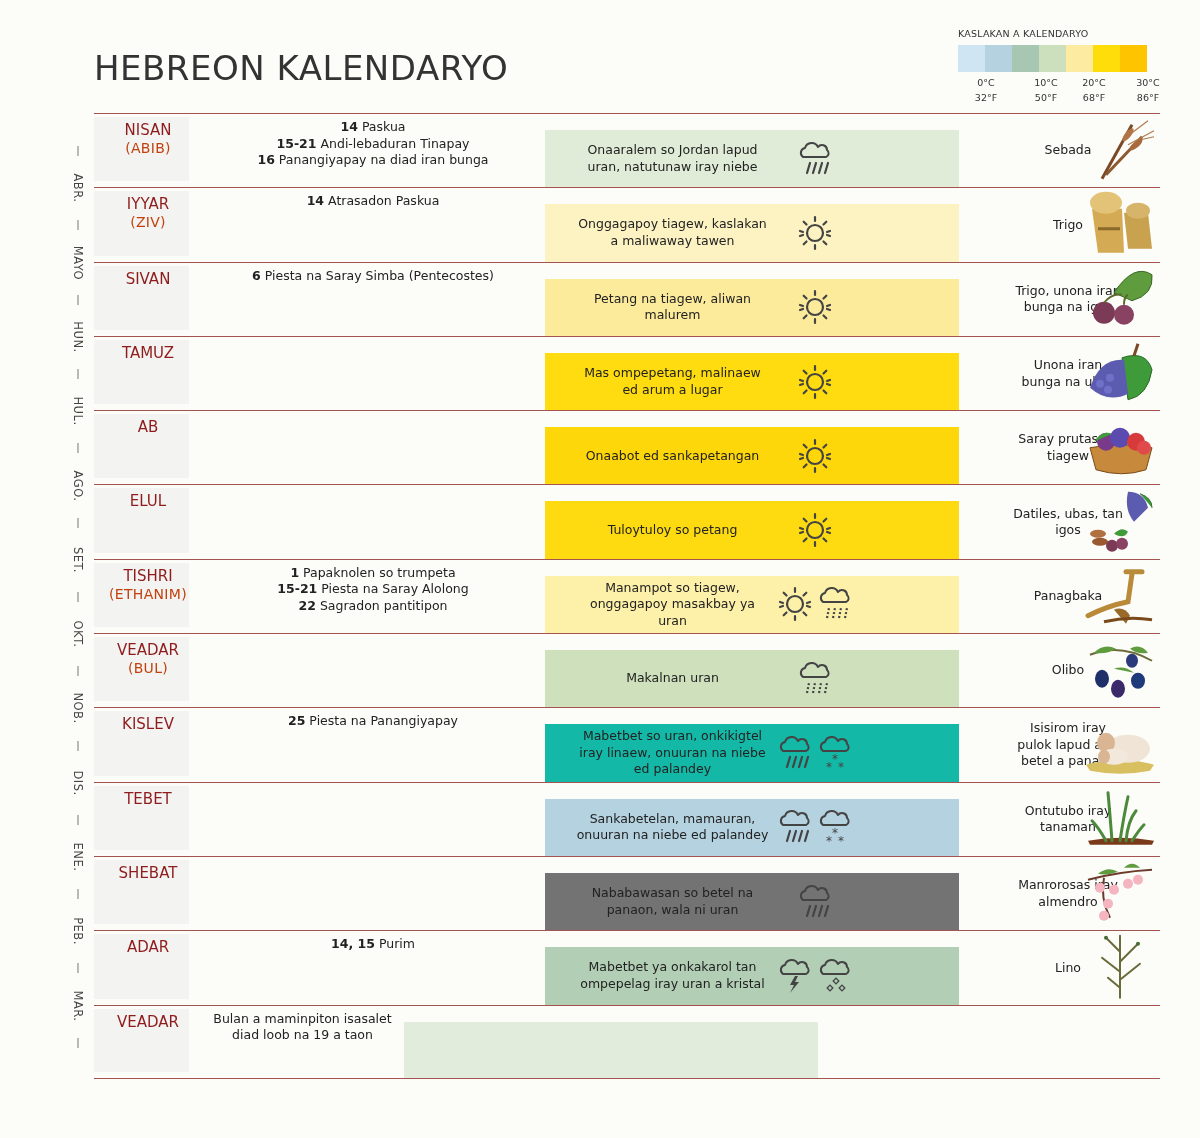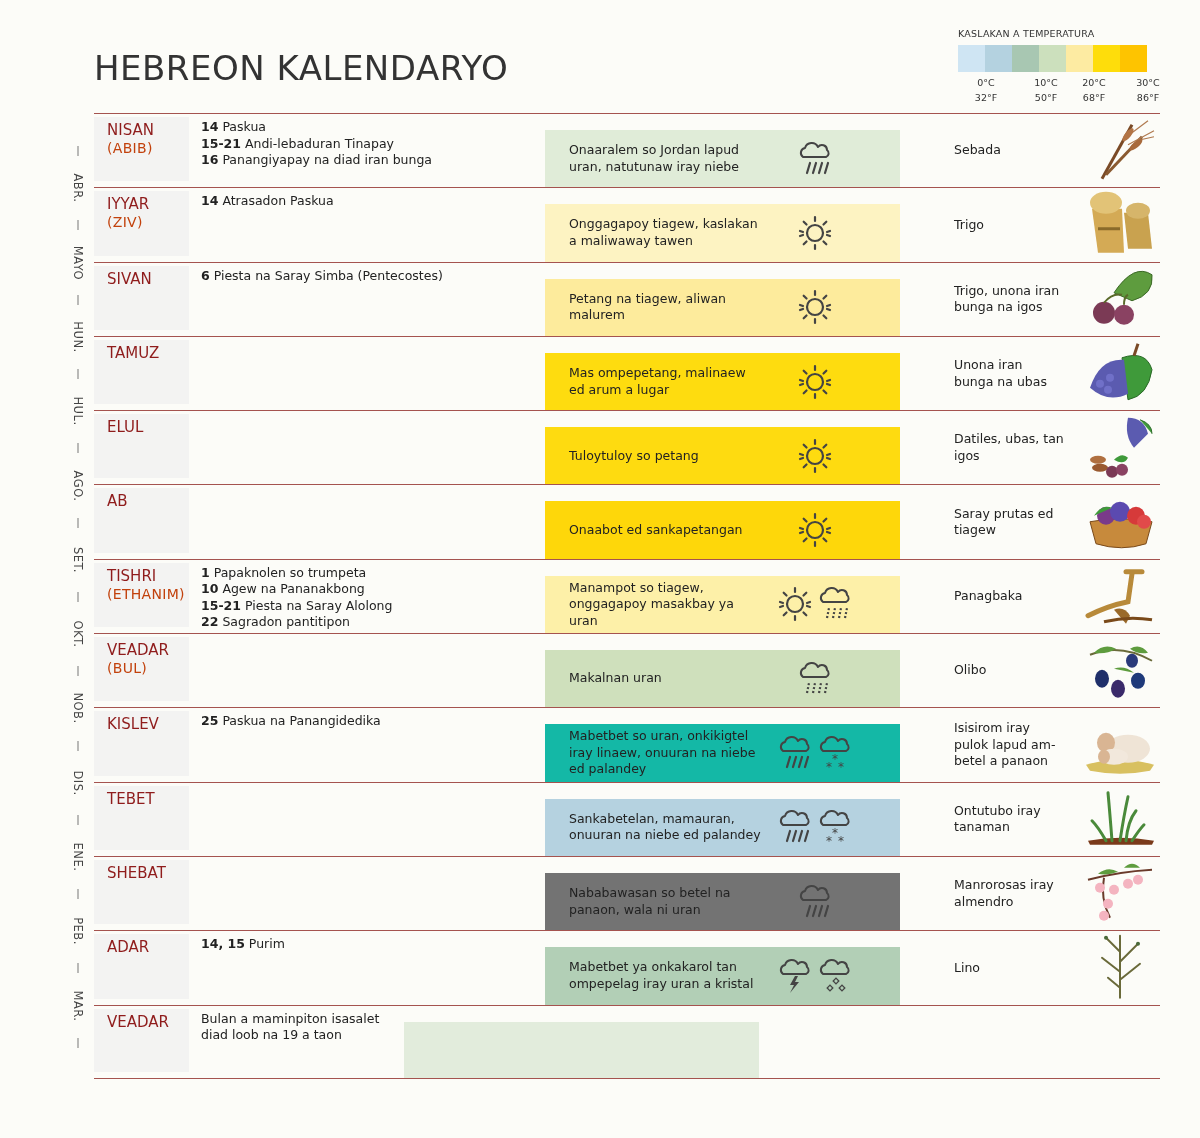--- a/index.html
+++ b/index.html
@@ -31,52 +31,53 @@
     .side-tick { position: absolute; left: 50%; width: 1px; height: 10px; background: #777; transform: translateX(-50%); }
 
     
     .table { position: absolute; left: 94px; top: 113px; width: 1066px; }
     .weather-col {
       position: absolute; left: 451px; top: 0; width: 355px; height: 966px;
     }
     .row {
       position: relative; height: 74.3px; border-top: 1.5px solid #a5534f;
       display: flex;
+      text-align: center;
     }
     .row:last-child { border-bottom: 1.5px solid #a5534f; }
     .month-cell {
       width: 95px; background: #f3f3f2; margin-top: 3px; margin-bottom: 6px;
       padding: 4px 0 0 13px;
     }
     .month-name { color: #8f1c1c; font-size: 15px; line-height: 18px; display: block; }
     .month-alt { color: #c2410c; font-size: 14px; line-height: 19px; display: block; letter-spacing: 0.3px; }
     .events-cell { width: 356px; padding: 5px 0 0 12px; font-size: 12.5px; line-height: 16.5px; color: #222; }
     .event .day { font-weight: bold; }
     .weather-cell {
-      width: 355px; position: relative; display: flex; align-items: center;
-      padding-left: 24px; font-size: 12.5px; line-height: 16.5px; color: #222; margin-top: 16px;
+      width: 414px; position: relative; display: flex; align-items: center;
+      padding-left: 30px; font-size: 12.5px; line-height: 16.5px; color: #222; margin-top: 16px;
     }
     .weather-text { width: 195px; }
     .weather-icons { position: absolute; left: 232px; top: 50%; transform: translateY(-50%); display: flex; gap: 4px; }
     .weather-icons.single { left: 252px; }
     .weather-icons svg { display: block; }
     .harvest-cell {
       flex: 1; position: relative; display: flex; align-items: center;
       padding-left: 54px; font-size: 12.5px; line-height: 16.5px; color: #222;
     }
     .harvest-text { width: 110px; }
     .harvest-art { position: absolute; right: 4px; top: 50%; transform: translateY(-50%); }
   </style>
 </head>
 <body>
 
 <div class="title">HEBREON KALENDARYO</div>
 
 <div class="legend">
-  <div class="legend-title">KASLAKAN A TEMPERATURA</div>
+  <div class="legend-title">KASLAKAN A KALENDARYO</div>
   <div class="legend-bar" id="legend-bar">
       <span style="background: rgb(207, 229, 243);"></span>
       <span style="background: rgb(180, 210, 224);"></span>
       <span style="background: rgb(168, 199, 178);"></span>
       <span style="background: rgb(204, 224, 189);"></span>
       <span style="background: rgb(253, 235, 162);"></span>
       <span style="background: rgb(254, 221, 11);"></span>
       <span style="background: rgb(254, 196, 0);"></span>
     </div>
   <div class="legend-ticks" id="legend-ticks">
@@ -272,101 +273,100 @@
             <path d="M6 50 q10 -30 34 -28 l4 34 q-20 10 -38 -6 z" fill="#5b5bb0"></path>
             <circle cx="16" cy="46" r="4" fill="#7070c8"></circle>
             <circle cx="26" cy="40" r="4" fill="#7070c8"></circle>
             <circle cx="24" cy="52" r="4" fill="#7070c8"></circle>
             <path d="M50 18 l4 -12" stroke="#7a4a26" stroke-width="3"></path>
           </svg></span>
       </div>
     </div>
     <div class="row">
       <div class="month-cell">
-        <span class="month-name">ELUL</span>
+        <span class="month-name">AB</span>
       </div>
       <div class="events-cell"></div>
-      <div class="weather-cell" style="background: rgb(254, 219, 16);">
-        <div class="weather-text">Tuloytuloy so petang</div>
+      <div class="weather-cell" style="background: rgb(254, 215, 10);">
+        <div class="weather-text">Onaabot ed sankapetangan</div>
         <div class="weather-icons single">
           <span>
             <svg width="36" height="36" viewBox="0 0 36 36">
               <circle cx="18" cy="18" r="8" fill="none" stroke="#444" stroke-width="2.2"></circle>
               <line x1="26.48528137423857" y1="26.485281374238568" x2="29.31370849898476" y2="29.31370849898476" stroke="#444" stroke-width="2.2" stroke-linecap="round"></line>
               <line x1="18" y1="30" x2="18" y2="34" stroke="#444" stroke-width="2.2" stroke-linecap="round"></line>
               <line x1="9.51471862576143" y1="26.48528137423857" x2="6.686291501015241" y2="29.31370849898476" stroke="#444" stroke-width="2.2" stroke-linecap="round"></line>
               <line x1="9.514718625761429" y1="9.51471862576143" x2="6.686291501015237" y2="6.686291501015241" stroke="#444" stroke-width="2.2" stroke-linecap="round"></line>
               <line x1="17.999999999999996" y1="6" x2="17.999999999999996" y2="2" stroke="#444" stroke-width="2.2" stroke-linecap="round"></line>
               <line x1="26.485281374238568" y1="9.514718625761429" x2="29.31370849898476" y2="6.686291501015237" stroke="#444" stroke-width="2.2" stroke-linecap="round"></line>
               <line x1="3" y1="16" x2="6" y2="17" stroke="#444" stroke-width="2.2" stroke-linecap="round"></line>
               <line x1="3" y1="21" x2="6" y2="20" stroke="#444" stroke-width="2.2" stroke-linecap="round"></line>
               <line x1="30" y1="17" x2="33" y2="16" stroke="#444" stroke-width="2.2" stroke-linecap="round"></line>
               <line x1="30" y1="20" x2="33" y2="21" stroke="#444" stroke-width="2.2" stroke-linecap="round"></line>
             </svg>
           </span>
         </div>
       </div>
       <div class="harvest-cell">
-        <div class="harvest-text">Datiles, ubas, tan igos</div>
-        <span class="harvest-art"><svg width="72" height="68" viewBox="0 0 72 68">
-            <path d="M44 6 q16 0 20 16 l-14 14 q-10 -12 -6 -30 z" fill="#5b5bb0"></path>
-            <path d="M56 8 q12 4 12 14" fill="#3f9a3a" stroke="#2b6a28"></path>
-            <ellipse cx="14" cy="48" rx="8" ry="4" fill="#b07040"></ellipse>
-            <ellipse cx="16" cy="56" rx="8" ry="4" fill="#9a5a30"></ellipse>
-            <circle cx="28" cy="60" r="6" fill="#7b3a55"></circle>
-            <circle cx="38" cy="58" r="6" fill="#8a4262"></circle>
-            <path d="M30 48 q8 -8 14 -2 q-4 8 -14 2 z" fill="#3f9a3a"></path>
-          </svg></span>
-      </div>
-    </div>
-    <div class="row">
-      <div class="month-cell">
-        <span class="month-name">AB</span>
+        <div class="harvest-text">Saray prutas ed tiagew</div>
+        <span class="harvest-art"><svg width="72" height="68" viewBox="0 0 72 68">
+            <path d="M6 36 q30 -6 62 0 l-6 22 q-24 8 -50 0 z" fill="#c78a3c" stroke="#7a4a1a"></path>
+            <circle cx="22" cy="30" r="9" fill="#7a3a8a"></circle>
+            <circle cx="36" cy="26" r="10" fill="#5b4ab0"></circle>
+            <circle cx="52" cy="30" r="9" fill="#d63a3a"></circle>
+            <circle cx="60" cy="36" r="7" fill="#e14a4a"></circle>
+            <path d="M10 30 q8 -12 18 -8" fill="#3f9a3a"></path>
+          </svg></span>
+      </div>
+    </div>
+    <div class="row">
+      <div class="month-cell">
+        <span class="month-name">ELUL</span>
       </div>
       <div class="events-cell"></div>
-      <div class="weather-cell" style="background: rgb(254, 215, 10);">
-        <div class="weather-text">Onaabot ed sankapetangan</div>
+      <div class="weather-cell" style="background: rgb(254, 219, 16);">
+        <div class="weather-text">Tuloytuloy so petang</div>
         <div class="weather-icons single">
           <span>
             <svg width="36" height="36" viewBox="0 0 36 36">
               <circle cx="18" cy="18" r="8" fill="none" stroke="#444" stroke-width="2.2"></circle>
               <line x1="26.48528137423857" y1="26.485281374238568" x2="29.31370849898476" y2="29.31370849898476" stroke="#444" stroke-width="2.2" stroke-linecap="round"></line>
               <line x1="18" y1="30" x2="18" y2="34" stroke="#444" stroke-width="2.2" stroke-linecap="round"></line>
               <line x1="9.51471862576143" y1="26.48528137423857" x2="6.686291501015241" y2="29.31370849898476" stroke="#444" stroke-width="2.2" stroke-linecap="round"></line>
               <line x1="9.514718625761429" y1="9.51471862576143" x2="6.686291501015237" y2="6.686291501015241" stroke="#444" stroke-width="2.2" stroke-linecap="round"></line>
               <line x1="17.999999999999996" y1="6" x2="17.999999999999996" y2="2" stroke="#444" stroke-width="2.2" stroke-linecap="round"></line>
               <line x1="26.485281374238568" y1="9.514718625761429" x2="29.31370849898476" y2="6.686291501015237" stroke="#444" stroke-width="2.2" stroke-linecap="round"></line>
               <line x1="3" y1="16" x2="6" y2="17" stroke="#444" stroke-width="2.2" stroke-linecap="round"></line>
               <line x1="3" y1="21" x2="6" y2="20" stroke="#444" stroke-width="2.2" stroke-linecap="round"></line>
               <line x1="30" y1="17" x2="33" y2="16" stroke="#444" stroke-width="2.2" stroke-linecap="round"></line>
               <line x1="30" y1="20" x2="33" y2="21" stroke="#444" stroke-width="2.2" stroke-linecap="round"></line>
             </svg>
           </span>
         </div>
       </div>
       <div class="harvest-cell">
-        <div class="harvest-text">Saray prutas ed tiagew</div>
-        <span class="harvest-art"><svg width="72" height="68" viewBox="0 0 72 68">
-            <path d="M6 36 q30 -6 62 0 l-6 22 q-24 8 -50 0 z" fill="#c78a3c" stroke="#7a4a1a"></path>
-            <circle cx="22" cy="30" r="9" fill="#7a3a8a"></circle>
-            <circle cx="36" cy="26" r="10" fill="#5b4ab0"></circle>
-            <circle cx="52" cy="30" r="9" fill="#d63a3a"></circle>
-            <circle cx="60" cy="36" r="7" fill="#e14a4a"></circle>
-            <path d="M10 30 q8 -12 18 -8" fill="#3f9a3a"></path>
+        <div class="harvest-text">Datiles, ubas, tan igos</div>
+        <span class="harvest-art"><svg width="72" height="68" viewBox="0 0 72 68">
+            <path d="M44 6 q16 0 20 16 l-14 14 q-10 -12 -6 -30 z" fill="#5b5bb0"></path>
+            <path d="M56 8 q12 4 12 14" fill="#3f9a3a" stroke="#2b6a28"></path>
+            <ellipse cx="14" cy="48" rx="8" ry="4" fill="#b07040"></ellipse>
+            <ellipse cx="16" cy="56" rx="8" ry="4" fill="#9a5a30"></ellipse>
+            <circle cx="28" cy="60" r="6" fill="#7b3a55"></circle>
+            <circle cx="38" cy="58" r="6" fill="#8a4262"></circle>
+            <path d="M30 48 q8 -8 14 -2 q-4 8 -14 2 z" fill="#3f9a3a"></path>
           </svg></span>
       </div>
     </div>
     <div class="row">
       <div class="month-cell">
         <span class="month-name">TISHRI</span>
         <span class="month-alt">(ETHANIM)</span>
       </div>
       <div class="events-cell">
         <div class="event"><span class="day">1</span><span> Papaknolen so trumpeta</span></div>
-        <div class="event"><span class="day">10</span><span> Agew na Pananakbong</span></div>
         <div class="event"><span class="day">15-21</span><span> Piesta na Saray Alolong</span></div>
         <div class="event"><span class="day">22</span><span> Sagradon pantitipon</span></div>
       </div>
       <div class="weather-cell" style="background: rgb(253, 240, 168);">
         <div class="weather-text">Manampot so tiagew, onggagapoy masakbay ya uran</div>
         <div class="weather-icons">
           <span>
             <svg width="36" height="36" viewBox="0 0 36 36">
               <circle cx="18" cy="18" r="8" fill="none" stroke="#444" stroke-width="2.2"></circle>
               <line x1="26.48528137423857" y1="26.485281374238568" x2="29.31370849898476" y2="29.31370849898476" stroke="#444" stroke-width="2.2" stroke-linecap="round"></line>
@@ -432,21 +432,21 @@
             <ellipse cx="54" cy="46" rx="7" ry="8" fill="#1f3a7a"></ellipse>
             <ellipse cx="48" cy="26" rx="6" ry="7" fill="#2a3a7a"></ellipse>
           </svg></span>
       </div>
     </div>
     <div class="row">
       <div class="month-cell">
         <span class="month-name">KISLEV</span>
       </div>
       <div class="events-cell">
-        <div class="event"><span class="day">25</span><span> Paskua na Panangidedika</span></div>
+        <div class="event"><span class="day">25</span><span> Piesta na Panangiyapay</span></div>
       </div>
       <div class="weather-cell" style="background: #14b8a6;">
         <div class="weather-text">Mabetbet so uran, onkikigtel iray linaew, onuuran na niebe ed palandey</div>
         <div class="weather-icons">
           <span>
             <svg width="36" height="36" viewBox="0 0 36 36">
               <path d="M6 16 a5 5 0 0 1 2-9 a7 7 0 0 1 13-1 a5 5 0 0 1 9 3 a4 4 0 0 1 -1 7 z" fill="none" stroke="#444" stroke-width="2" stroke-linejoin="round"></path>
               <line x1="10" y1="32" x2="13" y2="22" stroke="#444" stroke-width="2.2" stroke-linecap="round"></line>
               <line x1="16" y1="32" x2="19" y2="22" stroke="#444" stroke-width="2.2" stroke-linecap="round"></line>
               <line x1="22" y1="32" x2="25" y2="22" stroke="#444" stroke-width="2.2" stroke-linecap="round"></line>

